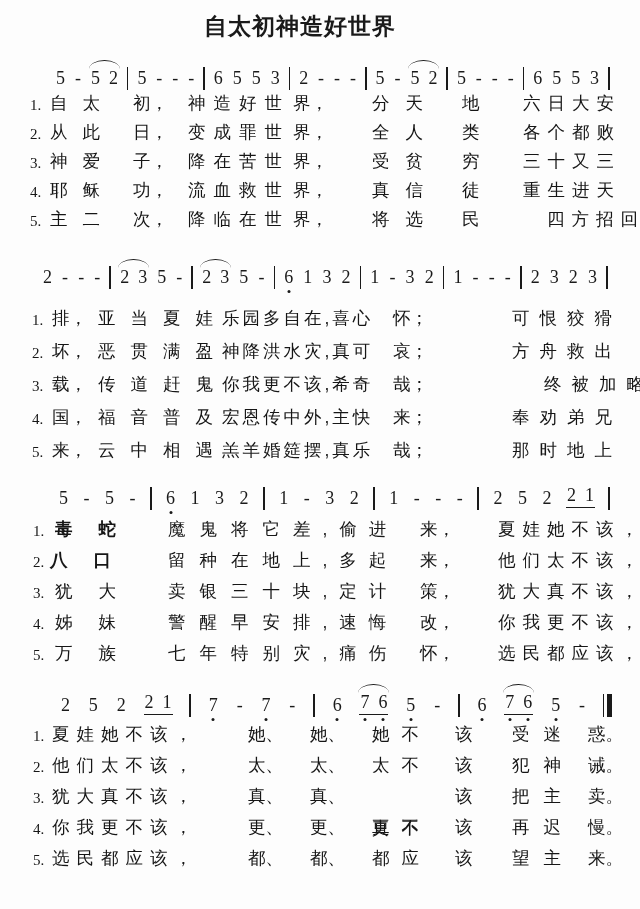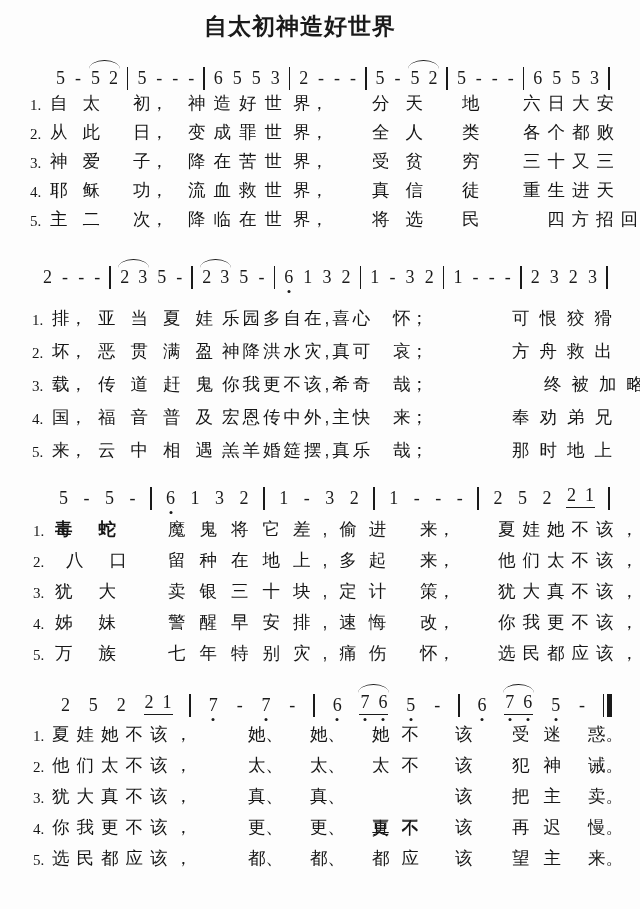--- a/index.html
+++ b/index.html
@@ -412,21 +412,21 @@
         <div class="lline" style="height: 31px;">
           <span class="lcol vnum" style="left: 33px;">1.</span>
           <span class="lcol" style="left: 55px; letter-spacing: 26px; font-weight: bold;">毒蛇</span>
           <span class="lcol" style="left: 168px; letter-spacing: 14px;">魔鬼将它</span>
           <span class="lcol" style="left: 293px; letter-spacing: 12px;">差,偷进</span>
           <span class="lcol" style="left: 420px;">来，</span>
           <span class="lcol" style="left: 498px; letter-spacing: 7px;">夏娃她不该，</span>
         </div>
         <div class="lline" style="height: 31px;">
           <span class="lcol vnum" style="left: 33px;">2.</span>
-          <span class="lcol" style="left: 66px; letter-spacing: 26px;">八口</span>
+          <span class="lcol" style="left: 50px; letter-spacing: 26px; font-weight: bold;">八口</span>
           <span class="lcol" style="left: 168px; letter-spacing: 14px;">留种在地</span>
           <span class="lcol" style="left: 293px; letter-spacing: 12px;">上,多起</span>
           <span class="lcol" style="left: 420px;">来，</span>
           <span class="lcol" style="left: 498px; letter-spacing: 7px;">他们太不该，</span>
         </div>
         <div class="lline" style="height: 31px;">
           <span class="lcol vnum" style="left: 33px;">3.</span>
           <span class="lcol" style="left: 55px; letter-spacing: 26px;">犹大</span>
           <span class="lcol" style="left: 168px; letter-spacing: 14px;">卖银三十</span>
           <span class="lcol" style="left: 293px; letter-spacing: 12px;">块,定计</span>

